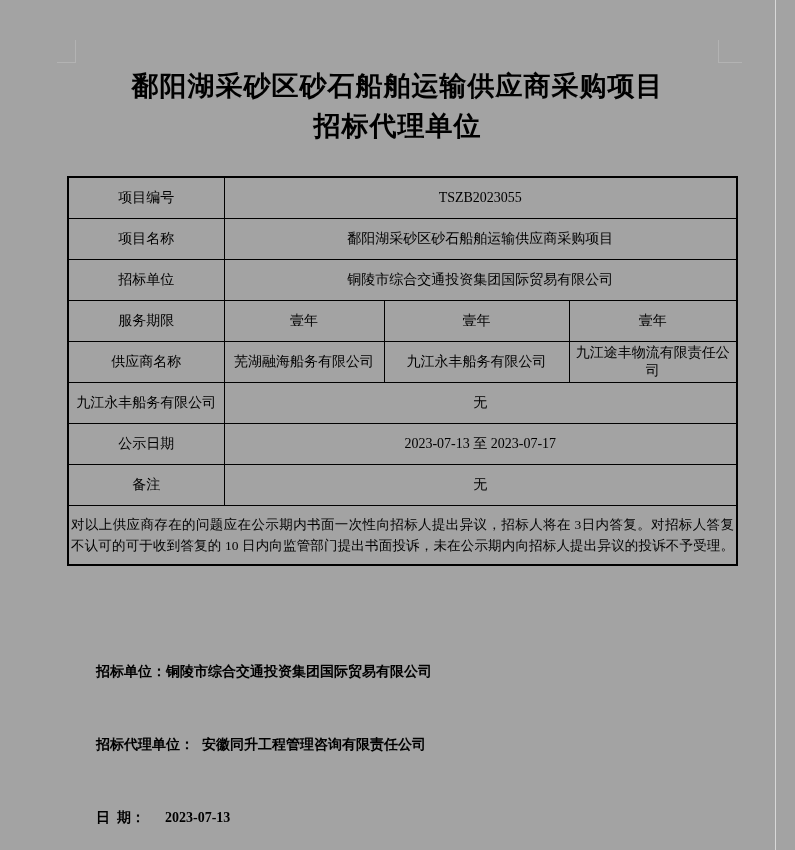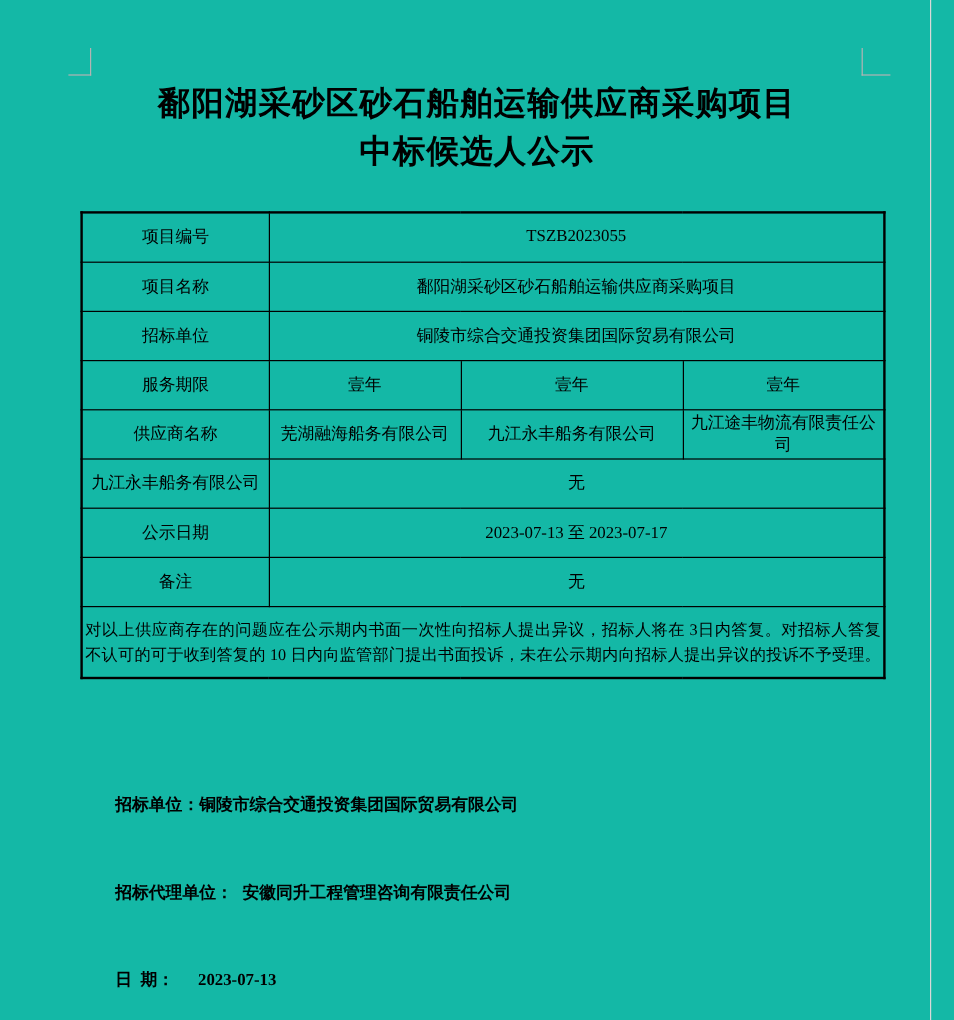--- a/index.html
+++ b/index.html
@@ -4,21 +4,21 @@
 <style>
   html, body {
     margin: 0;
     padding: 0;
     background: #ffffff;
   }
   .page {
     position: relative;
     width: 795px;
     height: 850px;
-    background: #14b8a6;
+    background: #a3a3a3;
     overflow: hidden;
     font-family: "Liberation Serif", "DejaVu Serif", serif;
     color: #000000;
   }
   .page-edge-line {
     position: absolute;
     left: 775px;
     top: 0;
     width: 1px;
     height: 850px;
@@ -99,21 +99,21 @@
 <body>
 
 <div class="page">
 
   <div class="page-edge-line"></div>
   <div class="corner-mark-left"></div>
   <div class="corner-mark-right"></div>
 
   <div class="doc-title">
     <div>鄱阳湖采砂区砂石船舶运输供应商采购项目</div>
-    <div>中标候选人公示</div>
+    <div>招标代理单位</div>
   </div>
 
   <table class="notice-table">
     <colgroup>
       <col style="width:156px">
       <col style="width:160px">
       <col style="width:185px">
       <col style="width:168px">
     </colgroup>
     <tbody>

